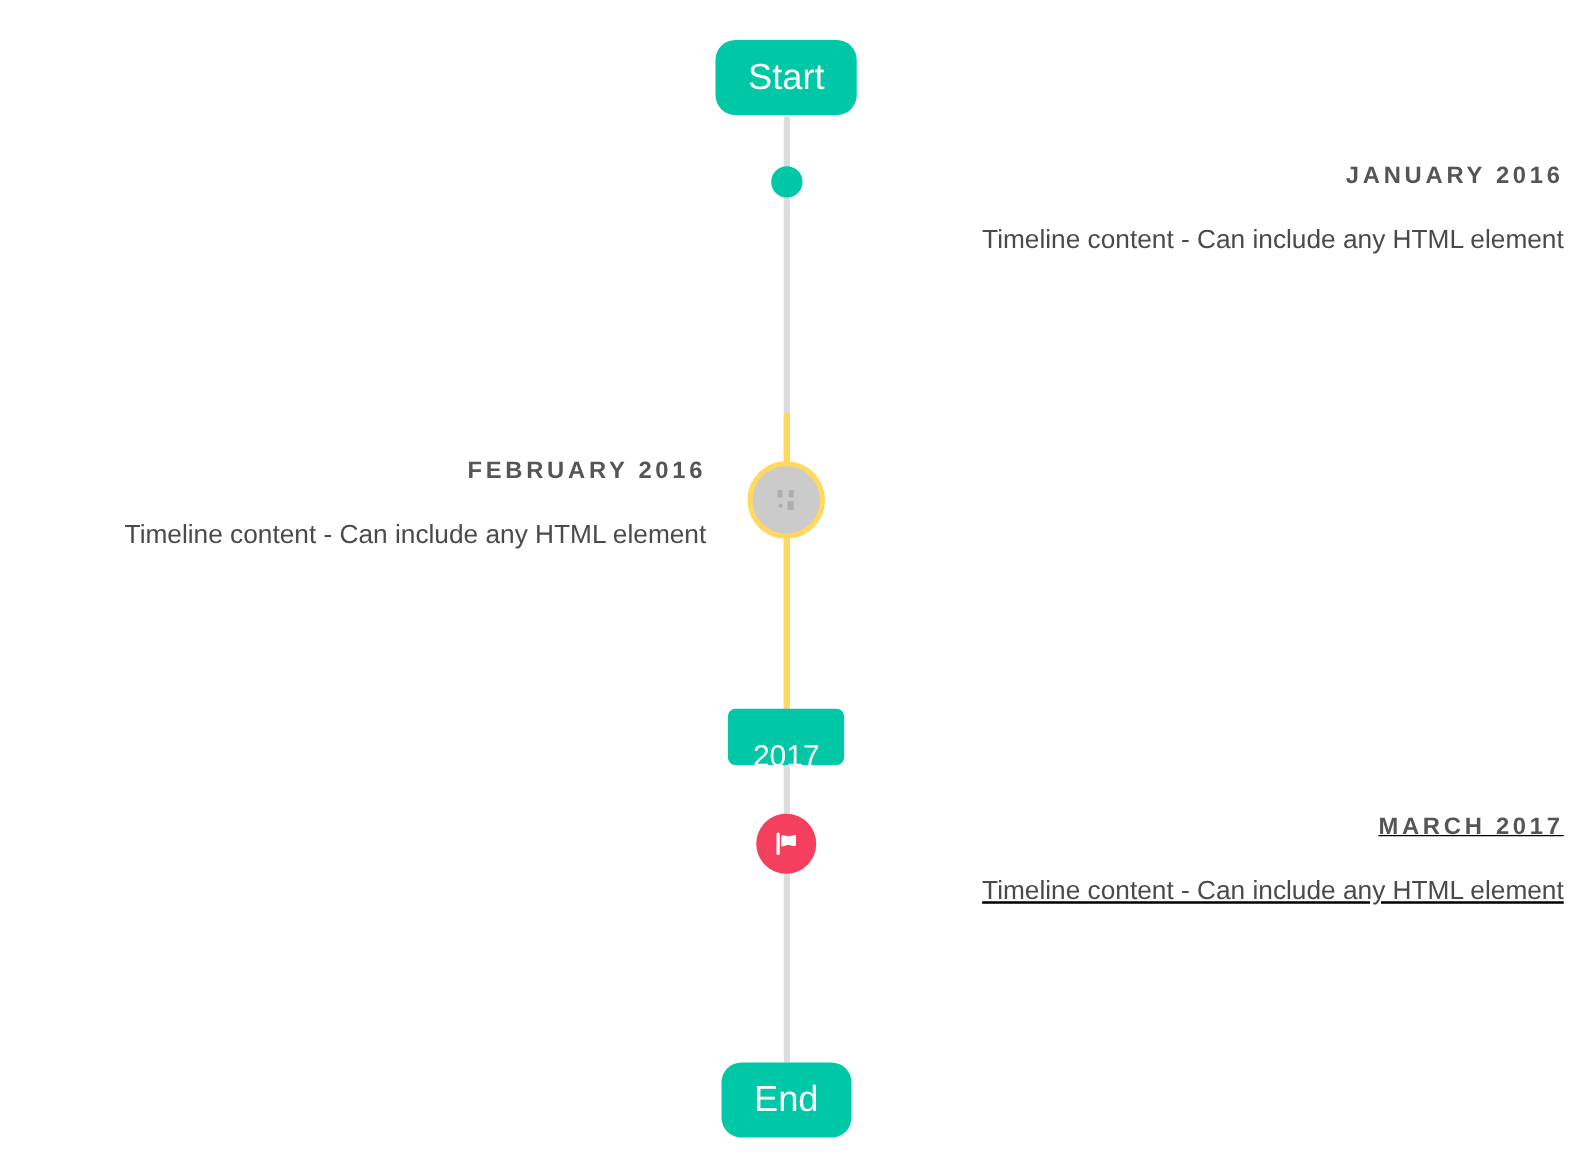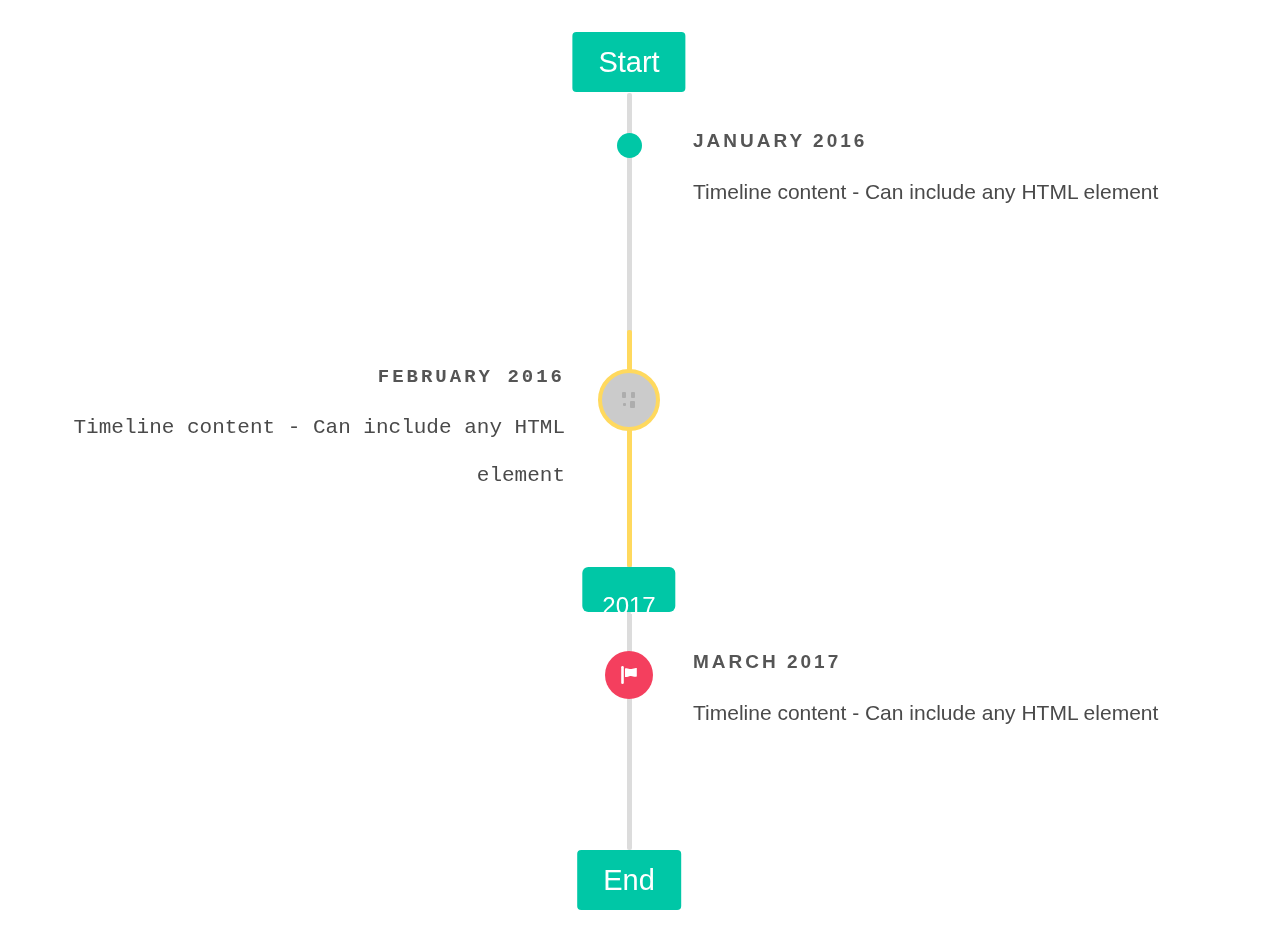--- a/index.html
+++ b/index.html
@@ -19,21 +19,21 @@
 
   
   .badge {
     position: absolute; left: 629px; transform: translateX(-50%);
     background: var(--accent-teal, #00c7a6); color: #ffffff;
     text-align: center; white-space: nowrap;
     box-sizing: border-box;
   }
   .badge-start, .badge-end {
     top: 32px; height: 60px; line-height: 60px;
-    font-size: 29px; padding: 0 26px; border-radius: 4px;
+    font-size: 29px; padding: 0 26px; border-radius: 16px;
   }
   .badge-end { top: 850px; }
   .badge-year {
     top: 567px; height: 45px; line-height: 45px;
     font-size: 24px; padding: 16px 20px; border-radius: 6px;
   }
 
   
   .marker { position: absolute; box-sizing: border-box; border-radius: 50%; }
   .marker-dot {
@@ -55,25 +55,25 @@
   
   .glyph { position: absolute; left: 0; top: 0; width: 100%; height: 100%; }
   .glyph i { position: absolute; background: var(--glyph-gray, #adadad); border-radius: 1px; }
   .g1 { left: 20px; top: 19px; width: 4px; height: 6px; }
   .g2 { left: 29px; top: 19px; width: 4px; height: 6px; }
   .g3 { left: 21px; top: 30px; width: 3px; height: 3px; }
   .g4 { left: 28px; top: 28px; width: 5px; height: 7px; }
 
   
   .item { position: absolute; width: 540px; }
-  .item-right { left: 693px; text-align: left; }
+  .item-right { left: 711px; text-align: right; }
   .item-left  { right: 703px; text-align: right; }
   .item-1 { top: 130px; }
-  .item-2 { top: 366px; font-family: Liberation Mono, monospace; }
-  .item-3 { top: 651px; }
+  .item-2 { top: 366px; }
+  .item-3 { top: 651px; text-decoration: underline; }
   .item .date {
     font-size: 19px; font-weight: 700; letter-spacing: 3px;
     color: var(--label-gray, #555555);
     line-height: 22px; margin-bottom: 16px;
     text-transform: uppercase;
   }
   .item .content {
     font-size: 21px; line-height: 48px;
     color: var(--text-gray, #4a4a4a);
   }

